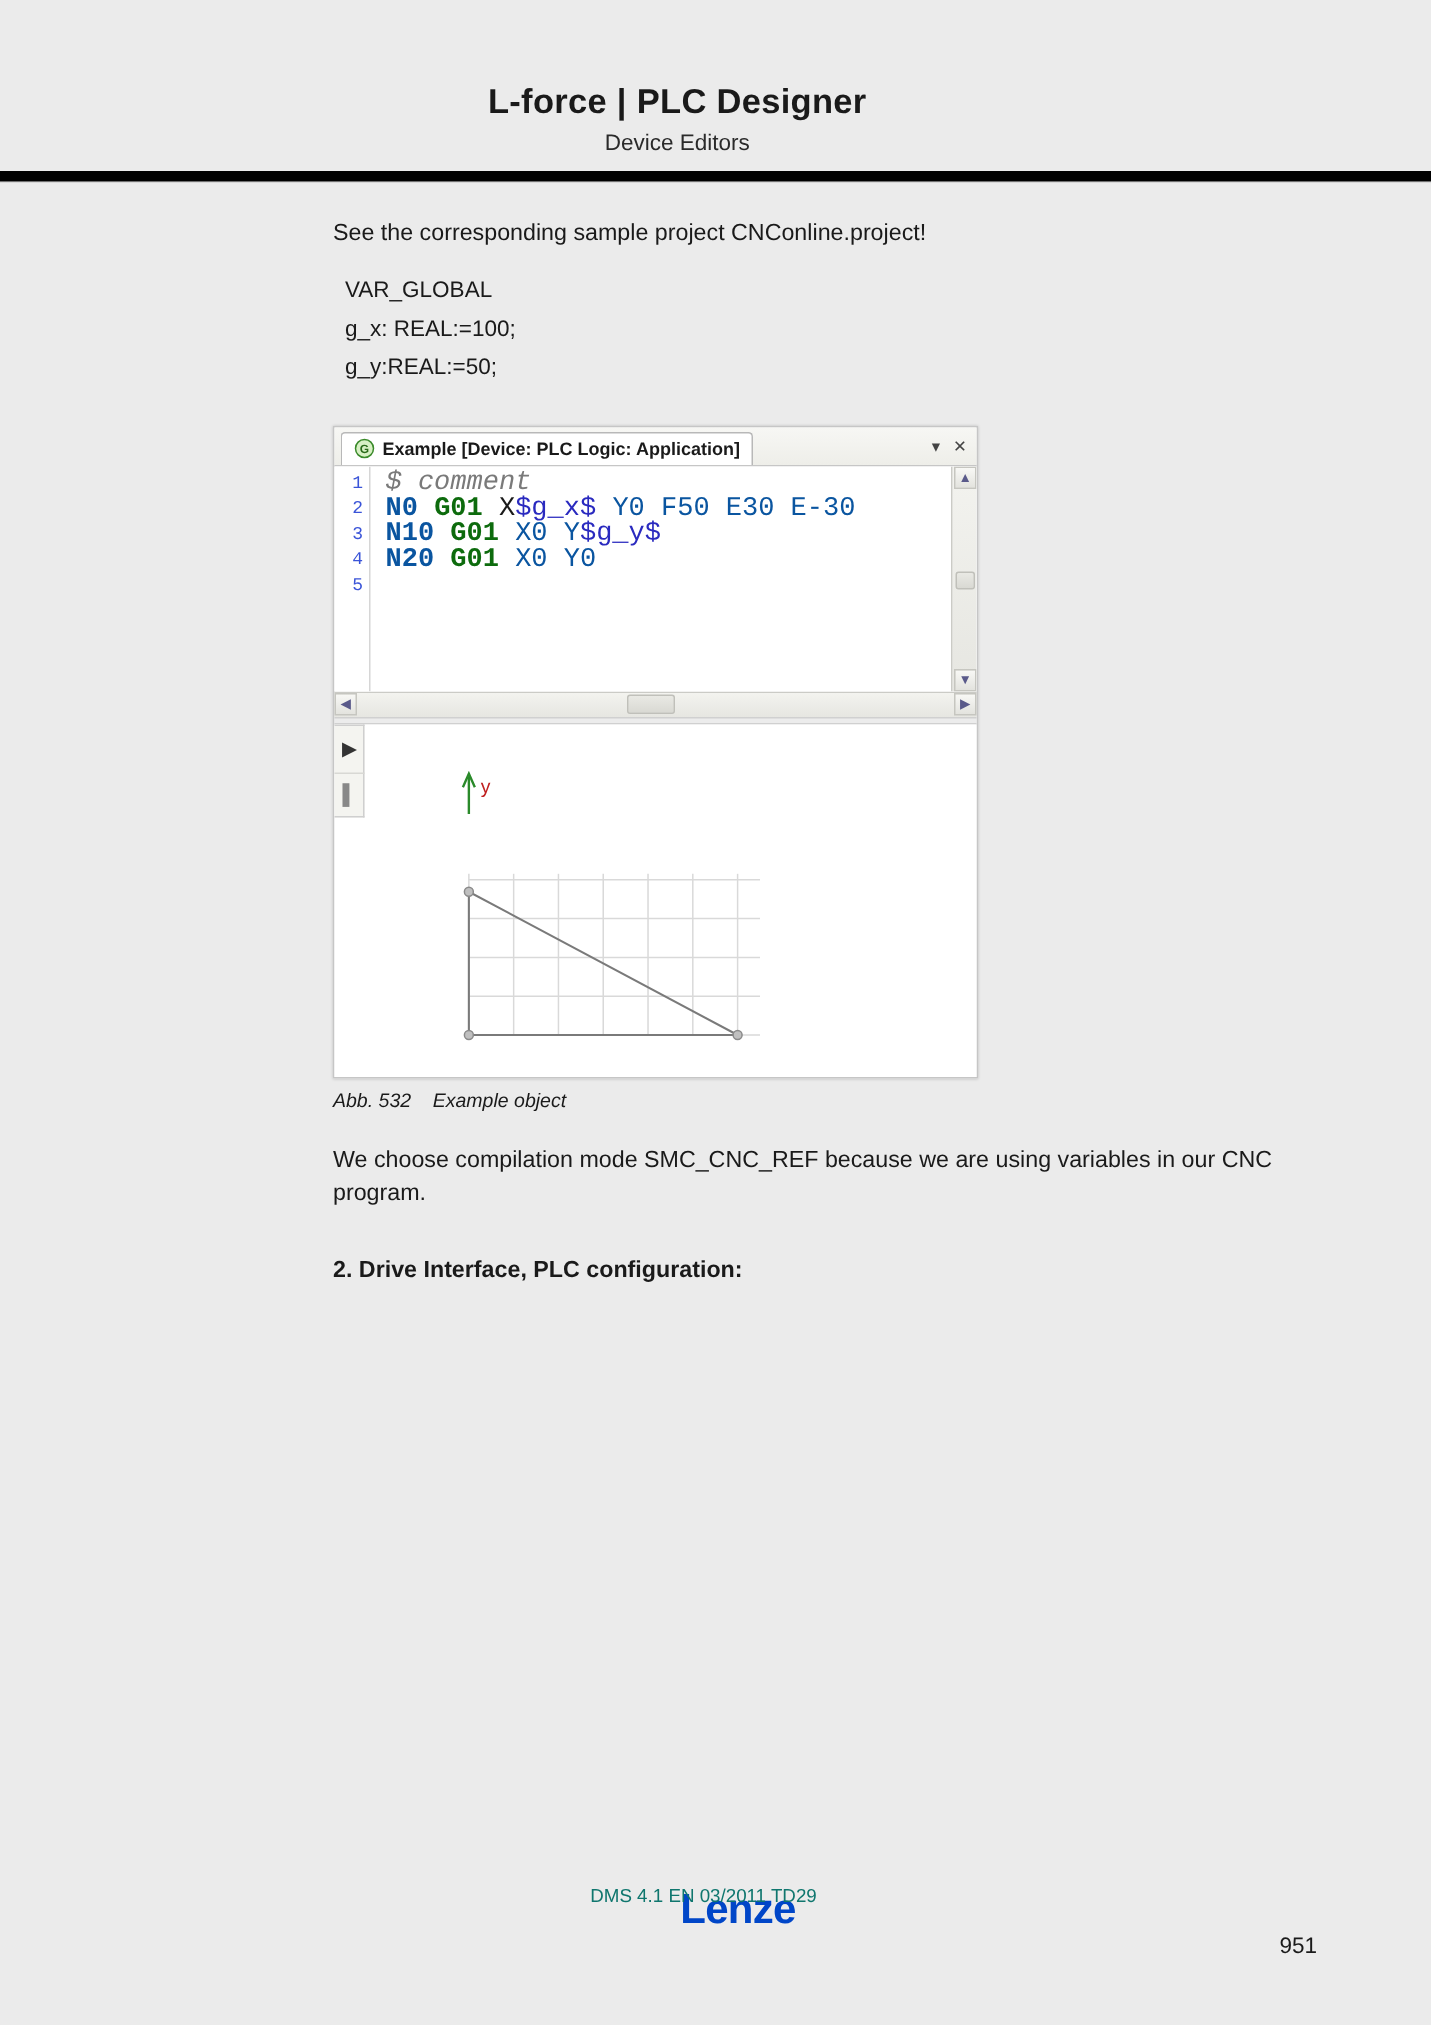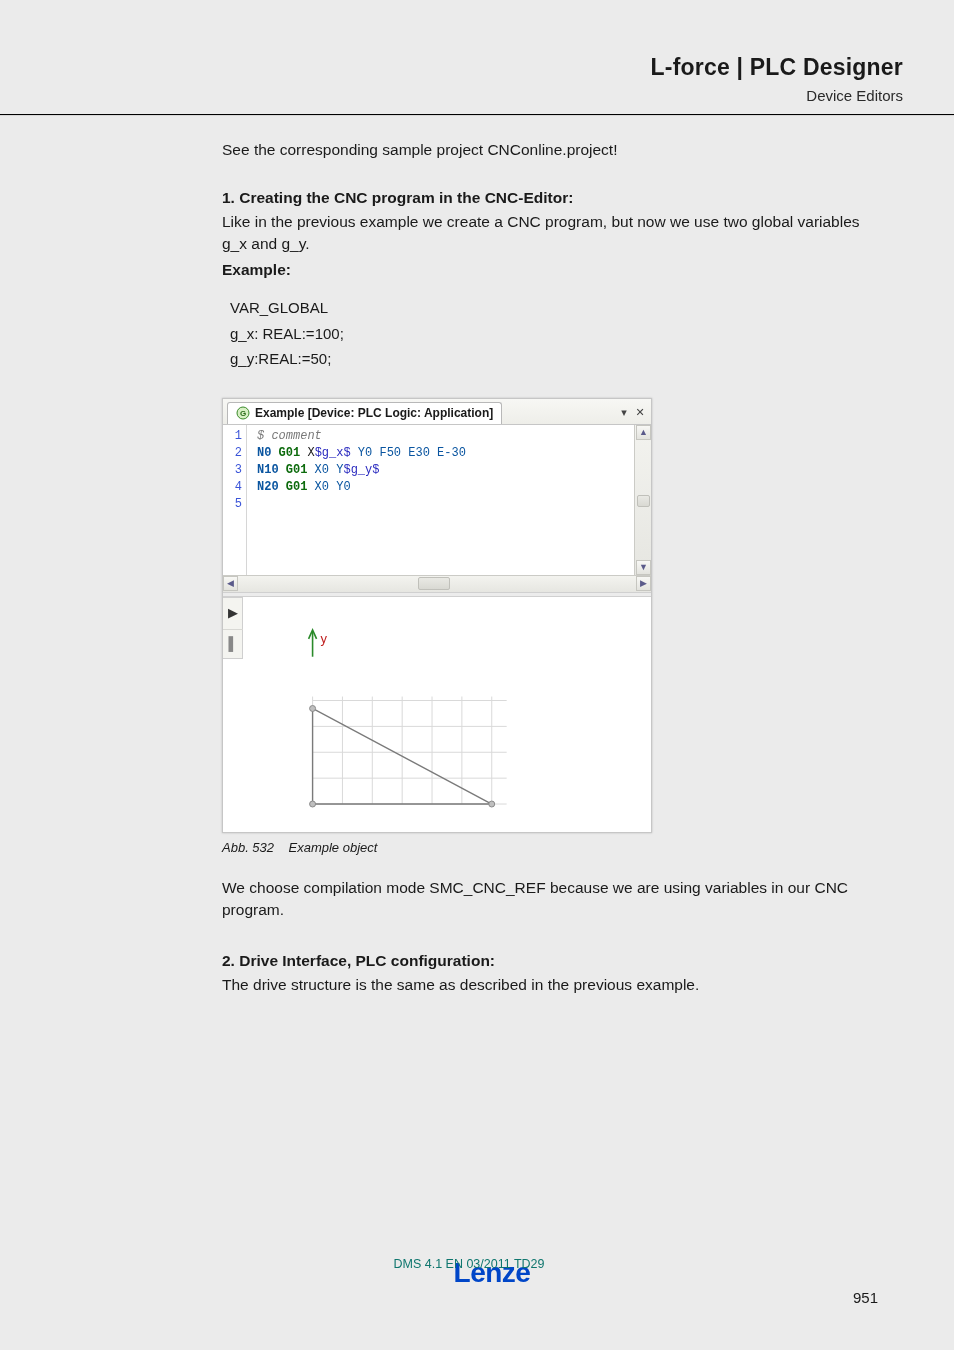--- a/index.html
+++ b/index.html
@@ -7,43 +7,43 @@
     font-family: "Segoe UI", Arial, sans-serif;
     background: #ebebeb;
     width: 954px;
     height: 1350px;
     position: relative;
     color: #1a1a1a;
   }
   .header-band {
     background: #ebebeb;
     padding: 54px 51px 10px 0;
-    text-align: right;
-    border-bottom: 1px solid #000000;
+    text-align: center;
+    border-bottom: 7px solid #000000;
     box-shadow: 0 1px 0 #d7d7d7;
   }
   .header-title { font-size: 23px; font-weight: 700; letter-spacing: 0.2px; }
   .header-sub { font-size: 15px; margin-top: 6px; color: #2a2a2a; }
   .content { padding: 22px 80px 0 222px; font-size: 15.5px; line-height: 1.42; }
   .h { font-weight: 700; margin-top: 10px; }
   .p { margin-top: 2px; }
   .block { margin-bottom: 14px; }
   .code-block { margin: 12px 0 20px 8px; font-size: 15px; line-height: 1.7; }
 
   
   .editor-wrap { width: 430px; margin: 26px 0 6px 0; background: #fff; border: 1px solid #c6c6c6; box-shadow: 0 0 2px rgba(0,0,0,0.2); }
   .tabbar { background: linear-gradient(#f7f7f4,#eeeee9); border-bottom: 1px solid #c6c6c6; padding: 3px 4px 0 4px; display:flex; align-items:center; }
   .tab { background:#fff; border:1px solid #b8b8b8; border-bottom:none; border-radius:3px 3px 0 0; padding:2px 8px; font-size:12px; font-weight:700; display:flex; align-items:center; gap:5px; }
   .tab-icon { width:14px; height:14px; display:inline-block; }
   .tab-controls { margin-left:auto; display:flex; gap:2px; }
   .tab-ctrl { width:14px; height:14px; font-size:11px; color:#444; display:flex; align-items:center; justify-content:center; }
 
   .code-area { display:flex; background:#fff; position:relative; height:150px; overflow:hidden; }
   .gutter { width:24px; background:#fff; border-right:1px solid #d6d6d6; text-align:right; padding:3px 4px 0 0; font-family:"Courier New",monospace; font-size:12px; color:#3a54d8; line-height:17px; }
-  .code { flex:1; padding:3px 2px 0 10px; font-family:"Courier New",monospace; font-size:12px; line-height:17px; white-space:pre; }
+  .code { flex:1; padding:3px 2px 0 10px; font-family:"Courier New",monospace; font-size:18px; line-height:17px; white-space:pre; }
   .c-comment { color:#7a7a7a; font-style:italic; }
   .c-n { color:#0a55a0; font-weight:700; }
   .c-g { color:#0d6b0d; font-weight:700; }
   .c-var { color:#2a2abf; }
   .c-num { color:#0a55a0; }
   .vscroll { width:17px; background:linear-gradient(#f3f3ef,#e6e6e1); border-left:1px solid #cbcbc6; position:relative; }
   .vscroll .arrow { position:absolute; left:1px; width:15px; height:15px; display:flex; align-items:center; justify-content:center; font-size:9px; color:#5a5a8a; background:linear-gradient(#f8f8f5,#e3e3de); border:1px solid #c6c6c0; }
   .vscroll .up { top:0; }
   .vscroll .down { bottom:0; }
   .vscroll .thumb { position:absolute; left:2px; top:70px; width:13px; height:12px; background:linear-gradient(#e9e9e4,#d9d9d3); border:1px solid #c0c0ba; border-radius:2px; }
@@ -75,25 +75,20 @@
   <div class="header-title">L-force | PLC Designer</div>
   <div class="header-sub">Device Editors</div>
 </div>
 
 <div class="content">
 
   <div class="block">
     <div class="p">See the corresponding sample project CNConline.project!</div>
   </div>
 
-  <div class="block" style="margin-top:26px;">
-    <div class="h">1. Creating the CNC program in the CNC-Editor:</div>
-    <div class="p">Like in the previous example we create a CNC program, but now we use two global variables g_x and g_y.</div>
-    <div class="h" style="margin-top:4px;">Example:</div>
-  </div>
 
   <div class="code-block">
     <div>VAR_GLOBAL</div>
     <div>g_x: REAL:=100;</div>
     <div>g_y:REAL:=50;</div>
   </div>
 
   <div class="editor-wrap">
     <div class="tabbar">
       <div class="tab">
@@ -182,21 +177,20 @@
   </div>
 
   <div class="caption">
     <span>Abb. 532</span>&nbsp;&nbsp;&nbsp;&nbsp;<span>Example object</span>
   </div>
 
   <div class="p" style="margin-top:20px;"> We choose compilation mode SMC_CNC_REF because we are using variables in our CNC program.</div>
 
   <div class="sec2">
     <div class="h">2. Drive Interface, PLC configuration:</div>
-    <div class="p">The drive structure is the same as described in the previous example.</div>
   </div>
 
 </div>
 
 <div class="footer">
   <div class="logo">Lenze</div>
   <div class="foot-center">DMS 4.1 EN 03/2011 TD29</div>
   <div class="pnum">951</div>
 </div>
 

